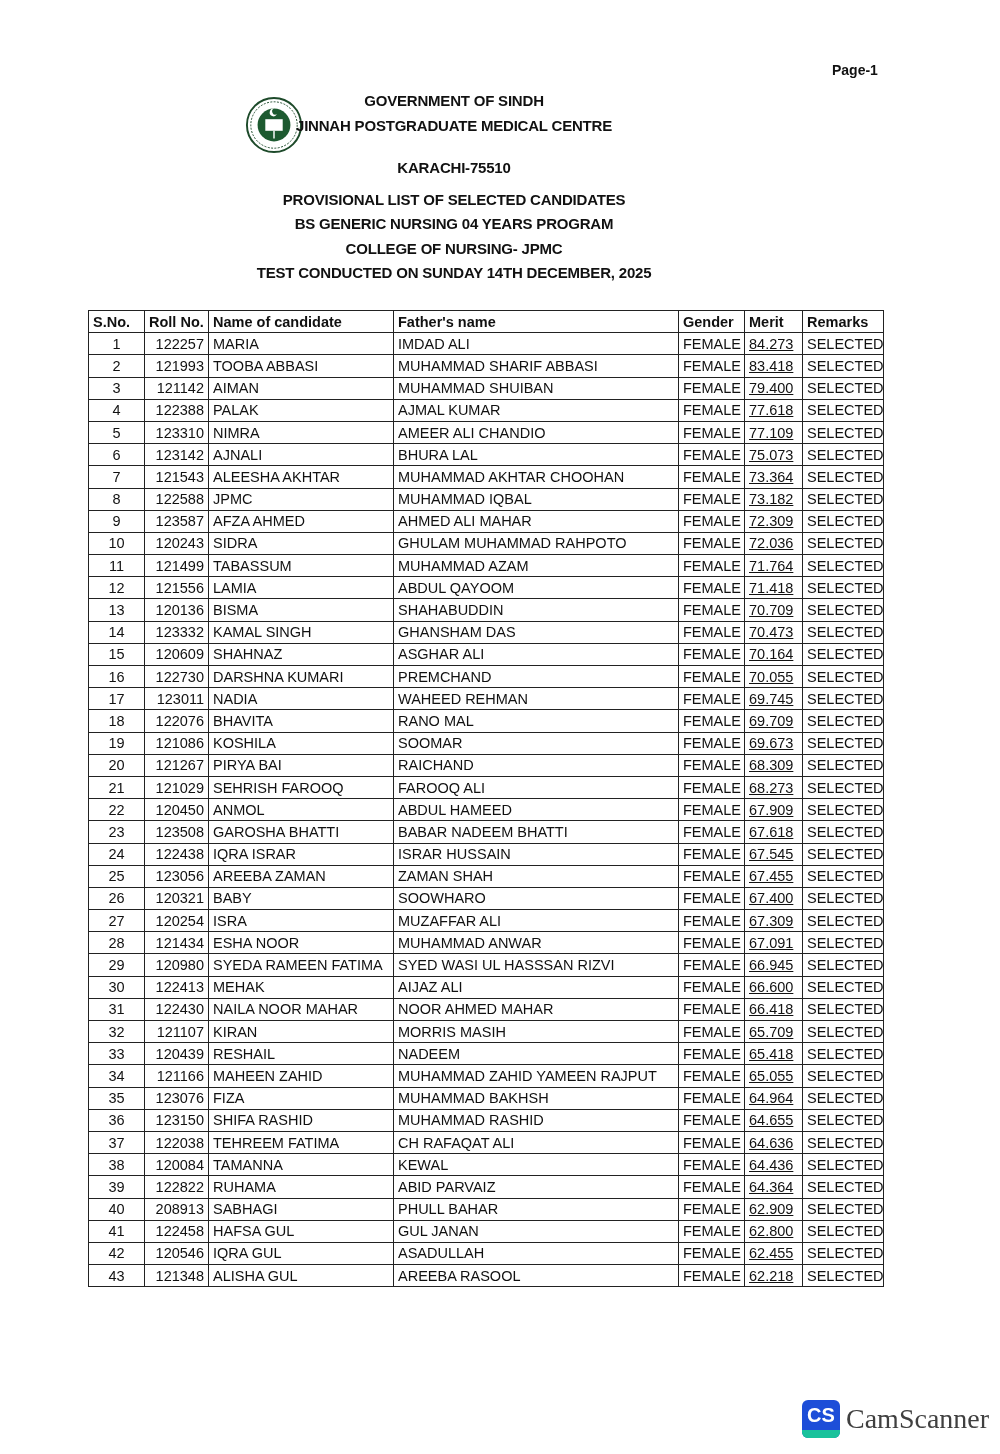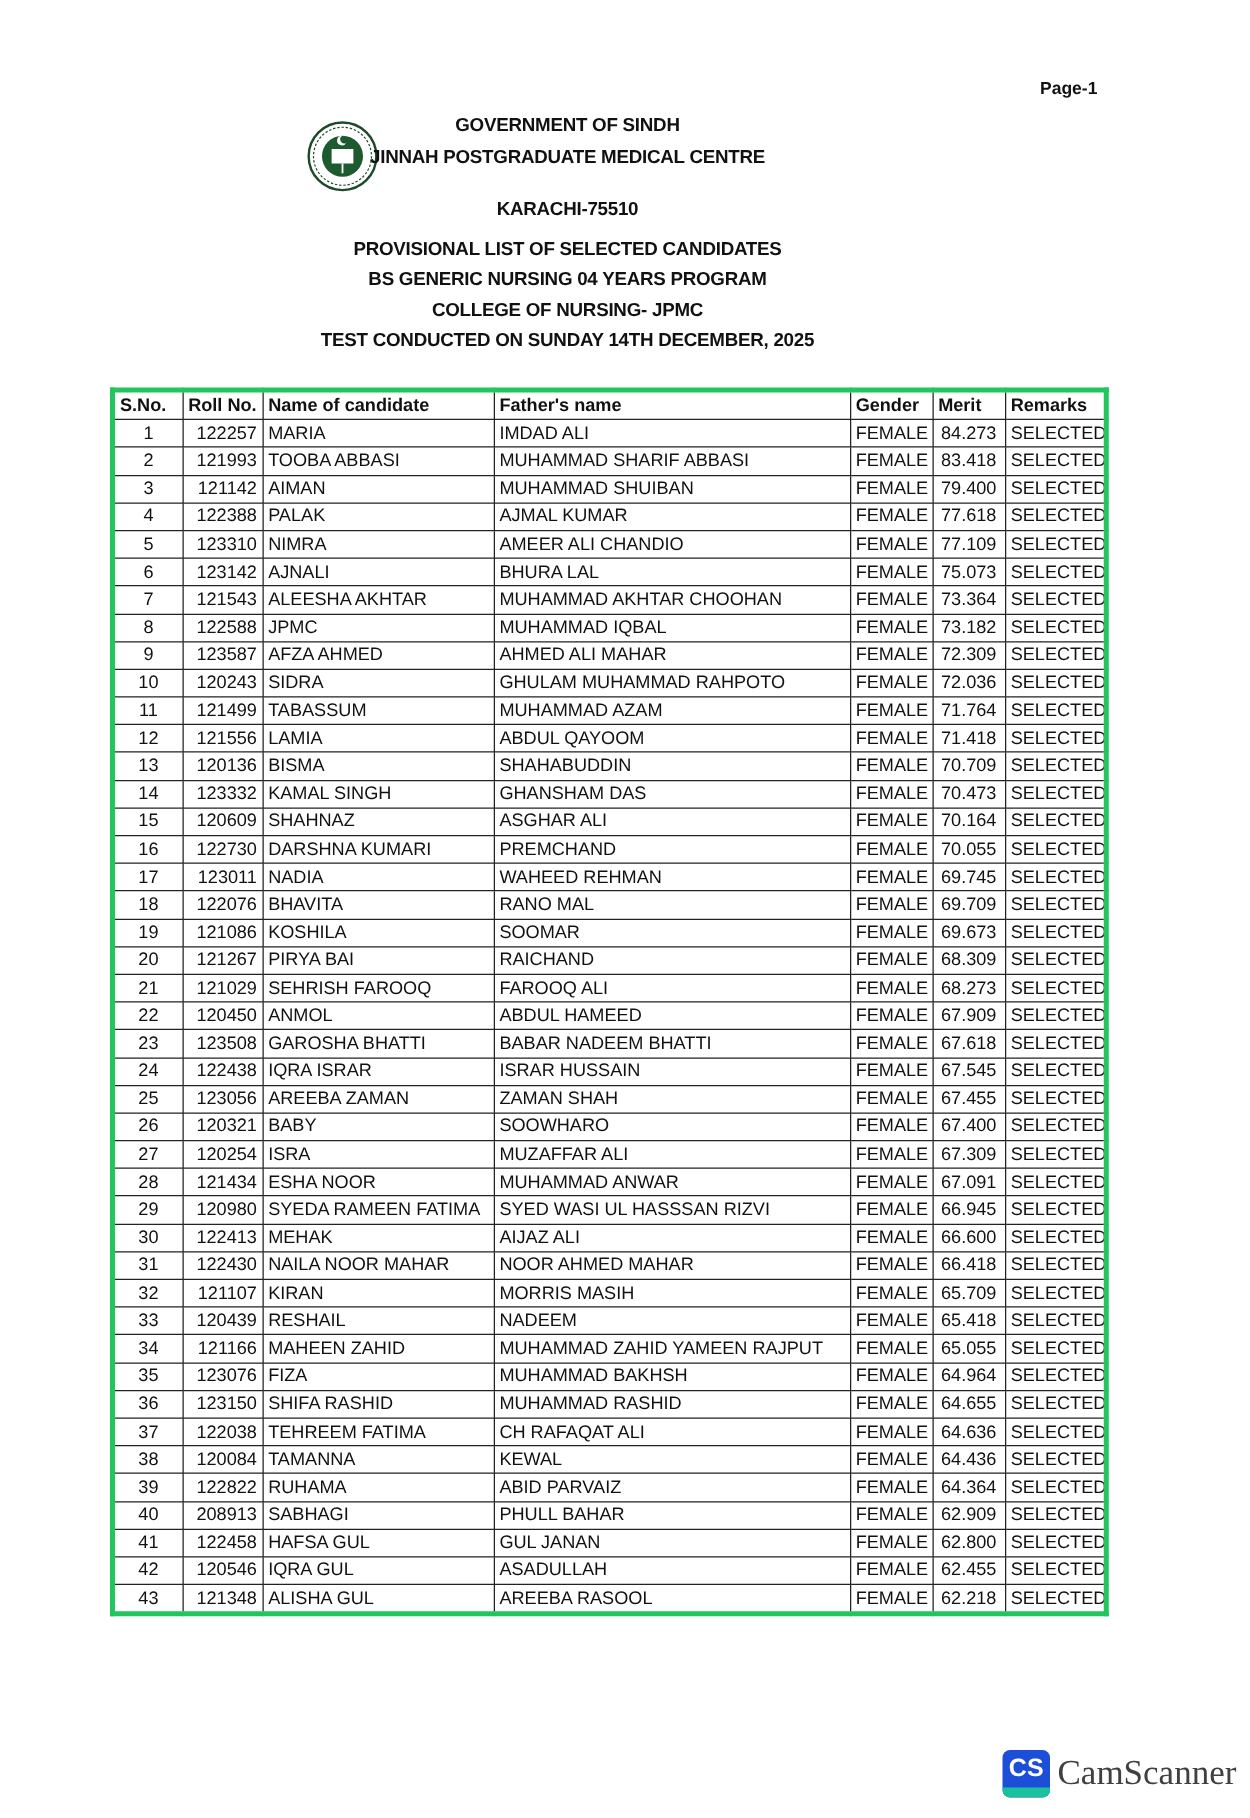--- a/index.html
+++ b/index.html
@@ -6,29 +6,29 @@
   body { width: 1000px; height: 1454px; position: relative; overflow: hidden;
          font-family: "Liberation Sans", sans-serif; color: #111; }
   .page-no { position: absolute; left: 832px; top: 62px; font-weight: bold; font-size: 14px; }
   .logo { position: absolute; left: 245px; top: 96px; width: 58px; height: 58px; }
   .hdr { position: absolute; left: 0; width: 908px; text-align: center; font-weight: bold;
          font-size: 15px; letter-spacing: -0.2px; }
   .h1 { top: 92px; } .h2 { top: 117px; } .h3 { top: 142px; margin-top: 17px; }
   .t1 { top: 191px; } .t2 { top: 215px; } .t3 { top: 240px; } .t4 { top: 264px; }
   table.list { position: absolute; left: 88px; top: 310px; border-collapse: collapse;
                font-size: 14.5px; table-layout: fixed; width: 795px;
-               border: 4px solid #22c55e; }
+               border: 1px solid #22c55e; }
   table.list th, table.list td { border: 1.5px solid #222; padding: 0 4px; height: 21.2px;
                line-height: 20px; white-space: nowrap; overflow: hidden; }
   table.list th { font-weight: bold; text-align: left; }
   th.c-sno, td.c-sno { text-align: center; }
   td.c-roll { text-align: right; }
   th.c-roll { text-align: left; padding-left: 3px; }
   th.c-merit { text-align: right; }
-  td.c-merit { text-align: center; padding-left: 3px; }
+  td.c-merit { text-align: left; padding-left: 3px; text-decoration: underline; }
   td.c-gender { padding-left: 3px; }
   .cs { position: absolute; left: 802px; top: 1400px; display: flex; align-items: center; }
   .cs-badge { width: 38px; height: 38px; border-radius: 6px; background: #1d4ed8; position: relative;
               overflow: hidden; color: #fff; font-weight: bold; font-size: 20px; line-height: 30px;
               text-align: center; font-family: "Liberation Sans", sans-serif; }
   .cs-badge .bar { position: absolute; left: 0; bottom: 0; width: 100%; height: 8px; background: #19c29b; }
   .cs-text { margin-left: 6px; font-family: "Liberation Serif", serif; font-size: 28px; color: #404040; }
 </style>
 </head>
 <body>

